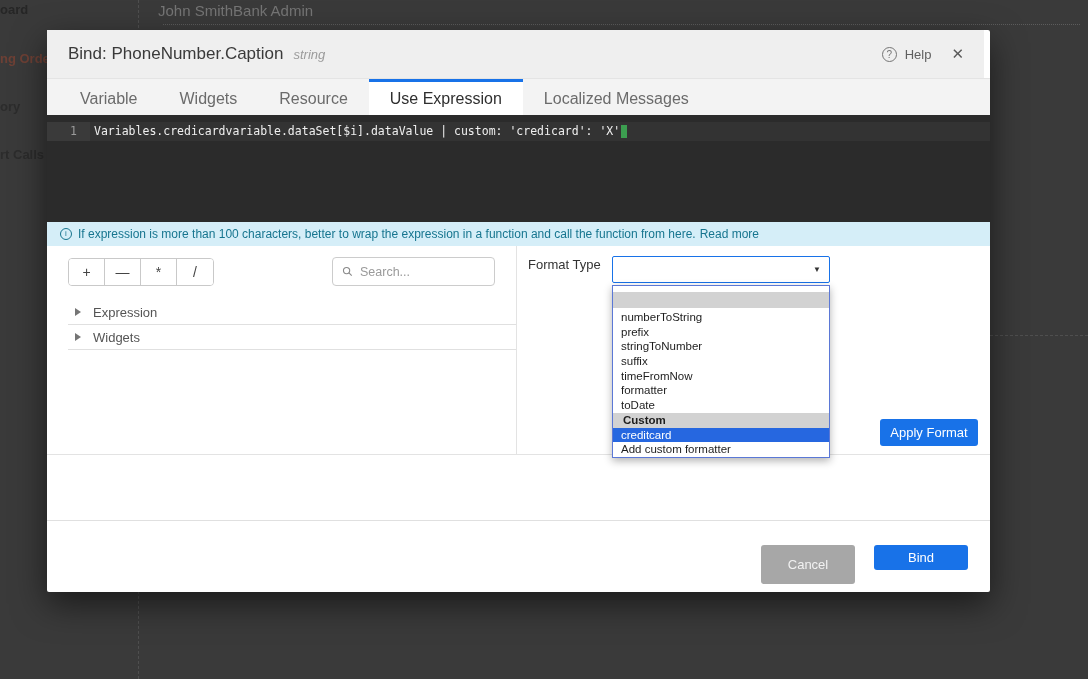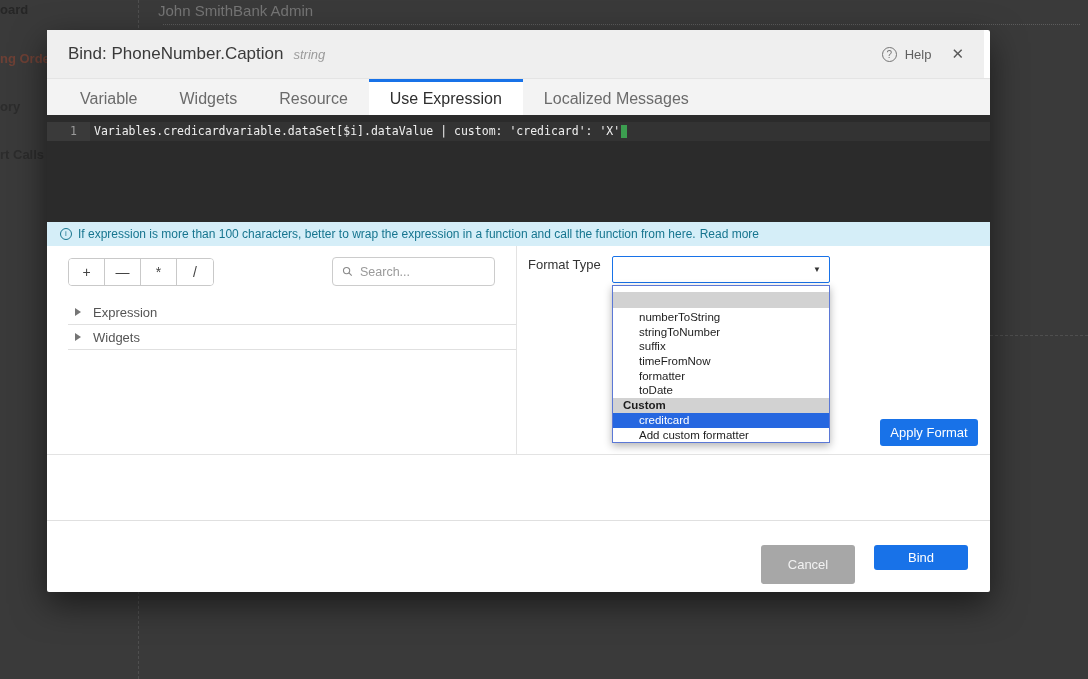--- a/index.html
+++ b/index.html
@@ -87,21 +87,21 @@
   .fmt-select .val { flex:1; font-size:12px; color:#333; }
   .caret { font-size:8px; color:#333; }
   .apply-btn { position:absolute; left:833px; top:173px; width:98px; height:27px;
     background:#1872e8; color:#fff; font-size:13px; border:none; border-radius:3px;
     cursor:pointer; font-family:"Liberation Sans", sans-serif; }
 
   .dropdown { position:absolute; left:565px; top:255px; width:218px; background:#fff;
     border:1px solid #5b78d6; box-shadow:0 3px 8px rgba(0,0,0,.3); padding-top:6px;
     z-index:5; }
   .dd-item { height:14.7px; line-height:14.7px; font-size:11.5px; color:#1d1d1d;
-    padding-left:26px; white-space:nowrap; overflow:hidden; cursor:pointer; }
+    padding-left:8px; white-space:nowrap; overflow:hidden; cursor:pointer; }
   .dd-item.blank { background:#d2d2d2; height:16px; margin-bottom:2px; }
   .dd-item.group { background:#d2d2d2; font-weight:bold; padding-left:10px; cursor:default; }
   .dd-item.selected { background:#2667e0; color:#ffffff; }
 
   .m-footer-divider { position:absolute; left:0; top:490px; right:0; height:0;
     border-top:1px solid #e0e0e0; }
   .cancel-btn { position:absolute; left:714px; top:515px; width:94px; height:39px;
     background:#a7a7a7; color:#f2f2f2; font-size:13px; border:none; border-radius:3px;
     cursor:pointer; font-family:"Liberation Sans", sans-serif; }
   .bind-btn { position:absolute; left:827px; top:515px; width:94px; height:25px;
@@ -188,20 +188,21 @@
     <div class="fmt-select">
       <span class="val"></span>
       <span class="caret">▼</span>
     </div>
     <button class="apply-btn">Apply Format</button>
   </div>
 
   <div class="dropdown">
     <div class="dd-item blank"></div>
     <div class="dd-item">numberToString</div>
+    <div class="dd-item">prefix</div>
     <div class="dd-item">stringToNumber</div>
     <div class="dd-item">suffix</div>
     <div class="dd-item">timeFromNow</div>
     <div class="dd-item">formatter</div>
     <div class="dd-item">toDate</div>
     <div class="dd-item group">Custom</div>
     <div class="dd-item selected">creditcard</div>
     <div class="dd-item">Add custom formatter</div>
   </div>
 

